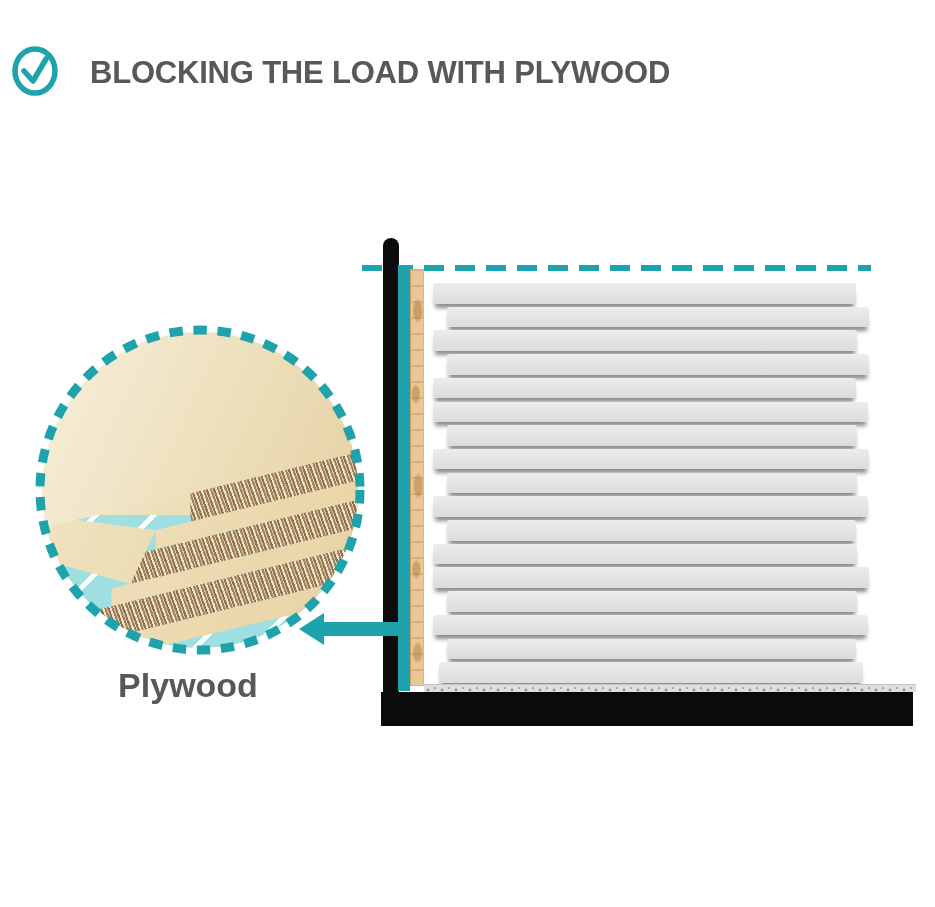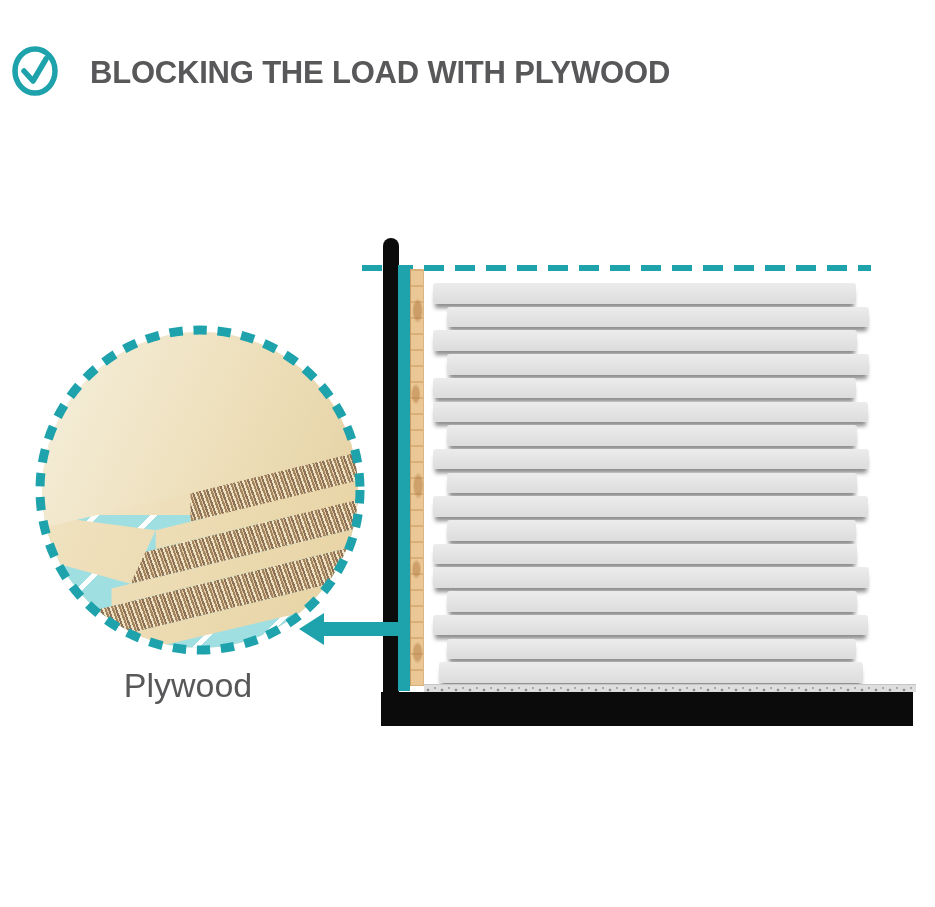--- a/index.html
+++ b/index.html
@@ -104,21 +104,21 @@
   .sliver-bc{clip-path:polygon(22% 81.2%,100% 62%,100% 67.5%,22% 86.7%);}
   .sliver-left{clip-path:polygon(0% 58%,36% 62.7%,28% 79.7%,0% 72%);}
   .sliver-bottom{clip-path:polygon(18% 97.7%,100% 77.5%,100% 84.5%,18% 104%);}
   .sheet-top-face{
     left:0;top:0;width:100%;height:100%;
     background:linear-gradient(115deg,#f6efdd 0%,#eddfba 50%,#e3cd9c 100%);
     clip-path:polygon(0 0,100% 0,100% 38%,47% 51%,0 62%);
   }
   .inset-label{
     position:absolute;left:88px;top:666px;width:200px;text-align:center;
-    font-size:34px;font-weight:400;color:var(--text-gray);
+    font-size:34px;font-weight:700;color:var(--text-gray);
   }
 </style>
 </head>
 <body>
 
 <div class="canvas">
 
   <div class="check-badge">
     <svg width="50" height="54" viewBox="0 0 50 54">
       <ellipse cx="24" cy="27" rx="20" ry="22" fill="none" stroke="#1ea2ac" stroke-width="5.5"></ellipse>

